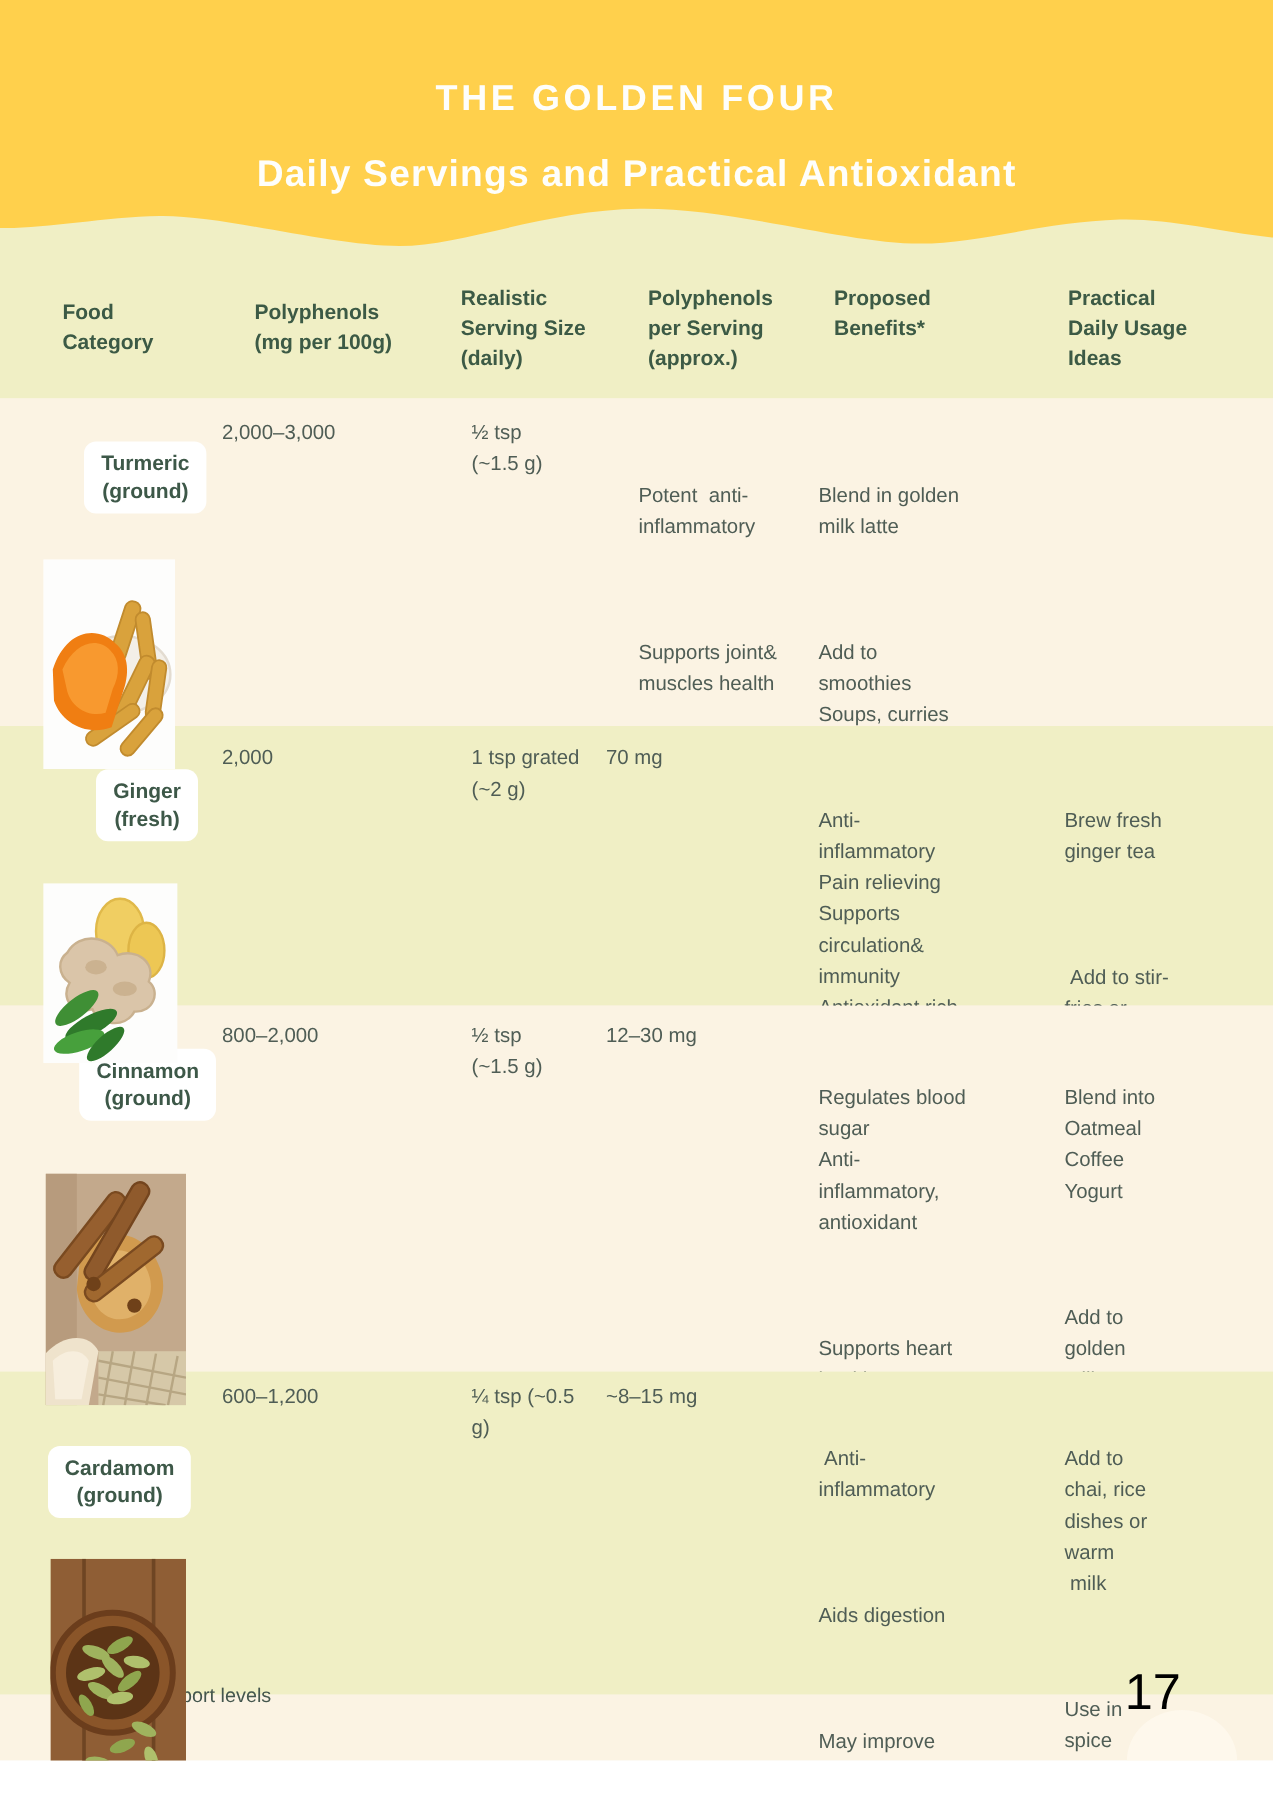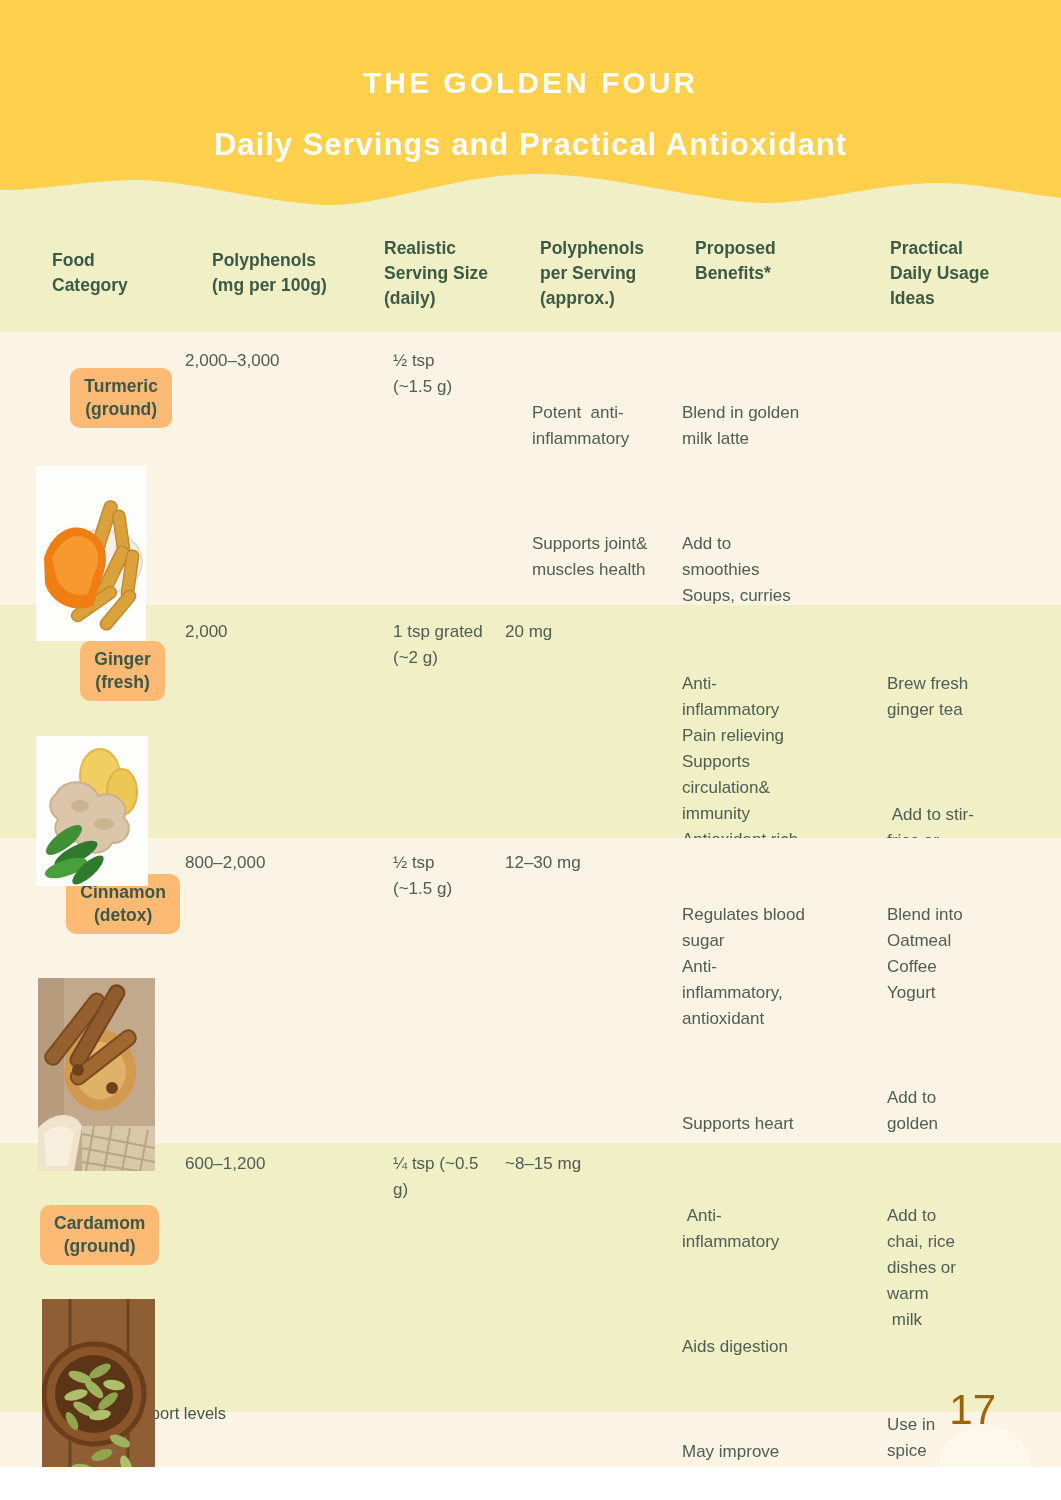--- a/index.html
+++ b/index.html
@@ -40,29 +40,29 @@
   .cell.c3{padding-left:38px;}
   .cell.c5{padding-left:27px;}
   .cell.c6{padding-left:27px;}
   .cell p{margin:0 0 27px 0;}
   .pt1 .cell{padding-top:16px;}
   .pt2 .cell{padding-top:14px;}
   .pt3 .cell{padding-top:12px;}
   .pt4 .cell{padding-top:8px;}
 
   .foodcell{padding-top:0 !important;}
-  .badge{display:inline-block;margin:10px 0 0 42px;background:#fdba74;border-radius:10px;
+  .badge{display:inline-block;margin:10px 0 0 42px;background:#ffffff;border-radius:10px;
       padding:7px 14px;color:#3D5848;font-weight:bold;font-size:17.5px;line-height:1.32;
       text-align:center;white-space:pre-wrap;}
   .photo{position:relative;z-index:2;margin-left:36px;margin-top:12px;line-height:0;}
   .photo svg{display:block;}
 
   
   .footnote{position:absolute;left:60px;top:1404px;color:#44564D;font-size:16.5px;}
-  .page-number{position:absolute;right:65px;top:1386px;color:#a16207;font-size:42px;font-weight:400;}
+  .page-number{position:absolute;right:77px;top:1386px;color:#000000;font-size:42px;font-weight:400;}
   .blob{position:absolute;right:30px;top:1425px;width:92px;height:85px;border-radius:50%;
       background:#FFFAF0;opacity:.7;}
 </style>
 </head>
 <body>
 
 <div class="page">
 
   <div class="header-band"></div>
   <div class="band-bg"></div>
@@ -150,21 +150,21 @@
             <ellipse cx="40" cy="118" rx="24" ry="8" transform="rotate(-28 40 118)" fill="#2F7A2B"></ellipse>
             <ellipse cx="30" cy="132" rx="22" ry="8" transform="rotate(-18 30 132)" fill="#47A03C"></ellipse>
             <ellipse cx="52" cy="134" rx="20" ry="7" transform="rotate(-42 52 134)" fill="#2F7A2B"></ellipse>
           </g>
         </svg>
       </div>
     </div>
     <div class="cell num">2,000</div>
     <div class="cell c3">1 tsp grated
 (~2 g)</div>
-    <div class="cell num">20 mg</div>
+    <div class="cell num">70 mg</div>
     <div class="cell c5">
       <p>Anti-
 inflammatory
 Pain relieving
 Supports
 circulation&amp;
 immunity
 Antioxidant rich</p>
     </div>
     <div class="cell c6">
@@ -172,21 +172,21 @@
 ginger tea</p>
       <p> Add to stir-
 fries or
 smoothies</p>
     </div>
   </div>
 
   <div class="row row3 row-cream grid pt3">
     <div class="cell foodcell">
       <span class="badge" style="margin-left:38px">Cinnamon
-(detox)</span>
+(ground)</span>
       <div class="photo" style="margin-top:18px;margin-left:38px">
         <svg width="117" height="193" viewBox="0 0 117 193">
           <rect width="117" height="193" fill="#C3A98C"></rect>
           <rect x="0" y="0" width="26" height="193" fill="#B79B7D"></rect>
           <path d="M30,60 C55,42 85,50 95,78 C104,100 92,128 68,132 C46,136 28,118 26,96 Z" fill="#D19A4E"></path>
           <path d="M40,70 C58,58 80,64 86,84 C92,101 82,118 66,121 C50,124 38,110 37,94 Z" fill="#E0B169"></path>
           <g>
             <rect x="30" y="8" width="15" height="86" rx="7" transform="rotate(38 37 50)" fill="#965F2F" stroke="#7A4A20" stroke-width="2"></rect>
             <rect x="52" y="2" width="15" height="92" rx="7" transform="rotate(30 59 48)" fill="#8F5A2C" stroke="#74451E" stroke-width="2"></rect>
             <rect x="58" y="40" width="15" height="78" rx="7" transform="rotate(52 65 79)" fill="#A0682F" stroke="#7A4A20" stroke-width="2"></rect>

